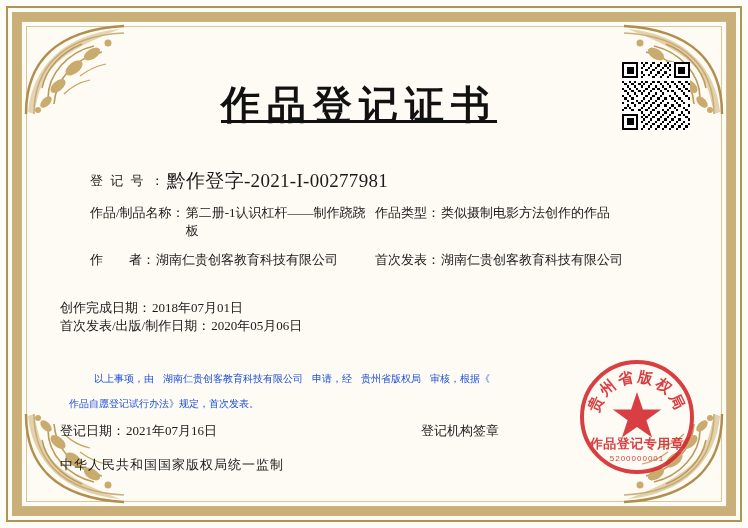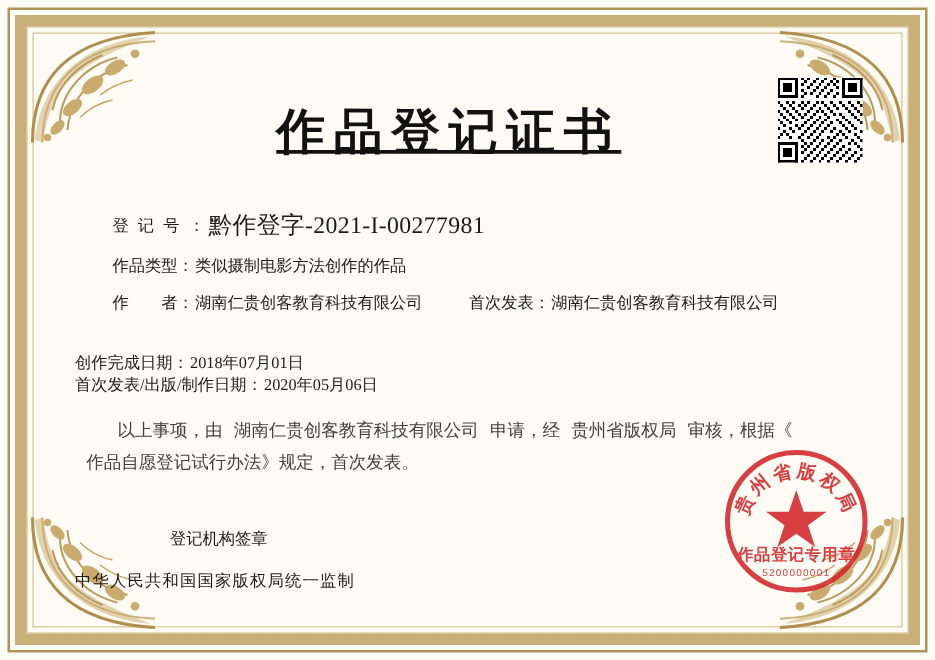--- a/index.html
+++ b/index.html
@@ -142,24 +142,24 @@
   .dates {
     display: flex;
     margin-top: 30px;
     padding-left: 0px;
     font-size: 13px;
     flex-direction: column;
   }
   .dates .cell.left { width: 285px; }
 
   .statement {
-    margin-top: 16px;
-    font-size: 14px;
+    margin-top: 31px;
+    font-size: 10px;
     line-height: 25px;
-    color: #404040;
+    color: #1d4ed8;
     text-indent: 0;
   }
   .statement .indent { padding-left: 34px; }
   .statement .sp { display: inline-block; width: 9px; }
 
   .footer-row {
     position: absolute;
     left: 0;
     right: 0;
     bottom: 48px;
@@ -546,20 +546,24 @@
     <div class="title">作品登记证书</div>
 
     <div class="fields">
 
       <div class="row reg-no-row">
         <span class="lbl reg-no-lbl">登 记 号 ：</span>
         <span class="val reg-no-val">黔作登字-2021-I-00277981</span>
       </div>
 
       <div class="row">
+        <div class="cell left">
+          <span class="lbl">作品/制品名称：</span>
+          <span class="val">第二册-1认识杠杆——制作跷跷板</span>
+        </div>
         <div class="cell right">
           <span class="lbl">作品类型：</span>
           <span class="val">类似摄制电影方法创作的作品</span>
         </div>
       </div>
 
       <div class="row">
         <div class="cell left">
           <span class="lbl">作　　者：</span>
           <span class="val">湖南仁贵创客教育科技有限公司</span>
@@ -586,20 +590,24 @@
     <div class="statement">
       <div>
         <span class="indent"></span><span>以上事项，由</span><span class="sp"></span><span>湖南仁贵创客教育科技有限公司</span><span class="sp"></span><span>申请，经</span><span class="sp"></span><span>贵州省版权局</span><span class="sp"></span><span>审核，根据《</span>
       </div>
       <div>
         <span class="sp"></span><span>作品自愿登记试行办法》</span><span>规定，首次发表。</span>
       </div>
     </div>
 
     <div class="footer-row">
+      <div class="cell left">
+        <span class="lbl">登记日期：</span>
+        <span class="val">2021年07月16日</span>
+      </div>
       <div class="cell right">
         <span class="lbl" style="padding-left:76px;">登记机构签章</span>
       </div>
     </div>
 
     <div class="bottom-note">中华人民共和国国家版权局统一监制</div>
 
   </div>
 
   <div class="seal">

